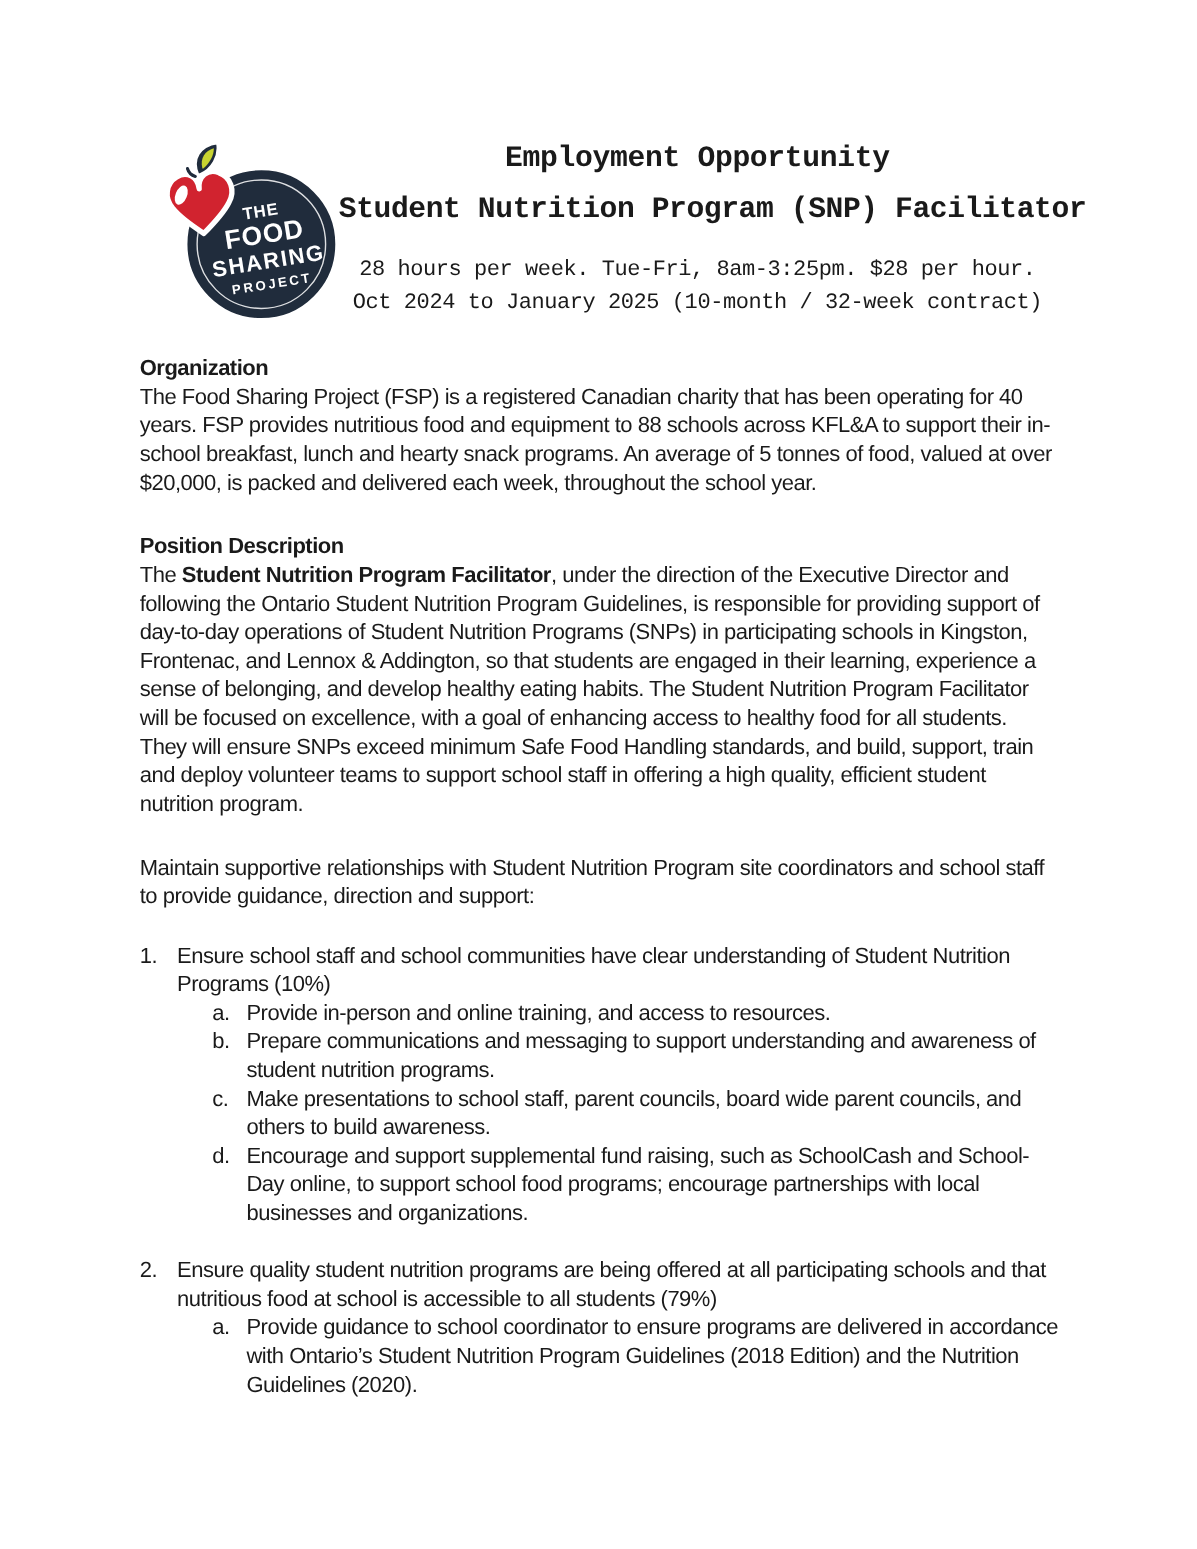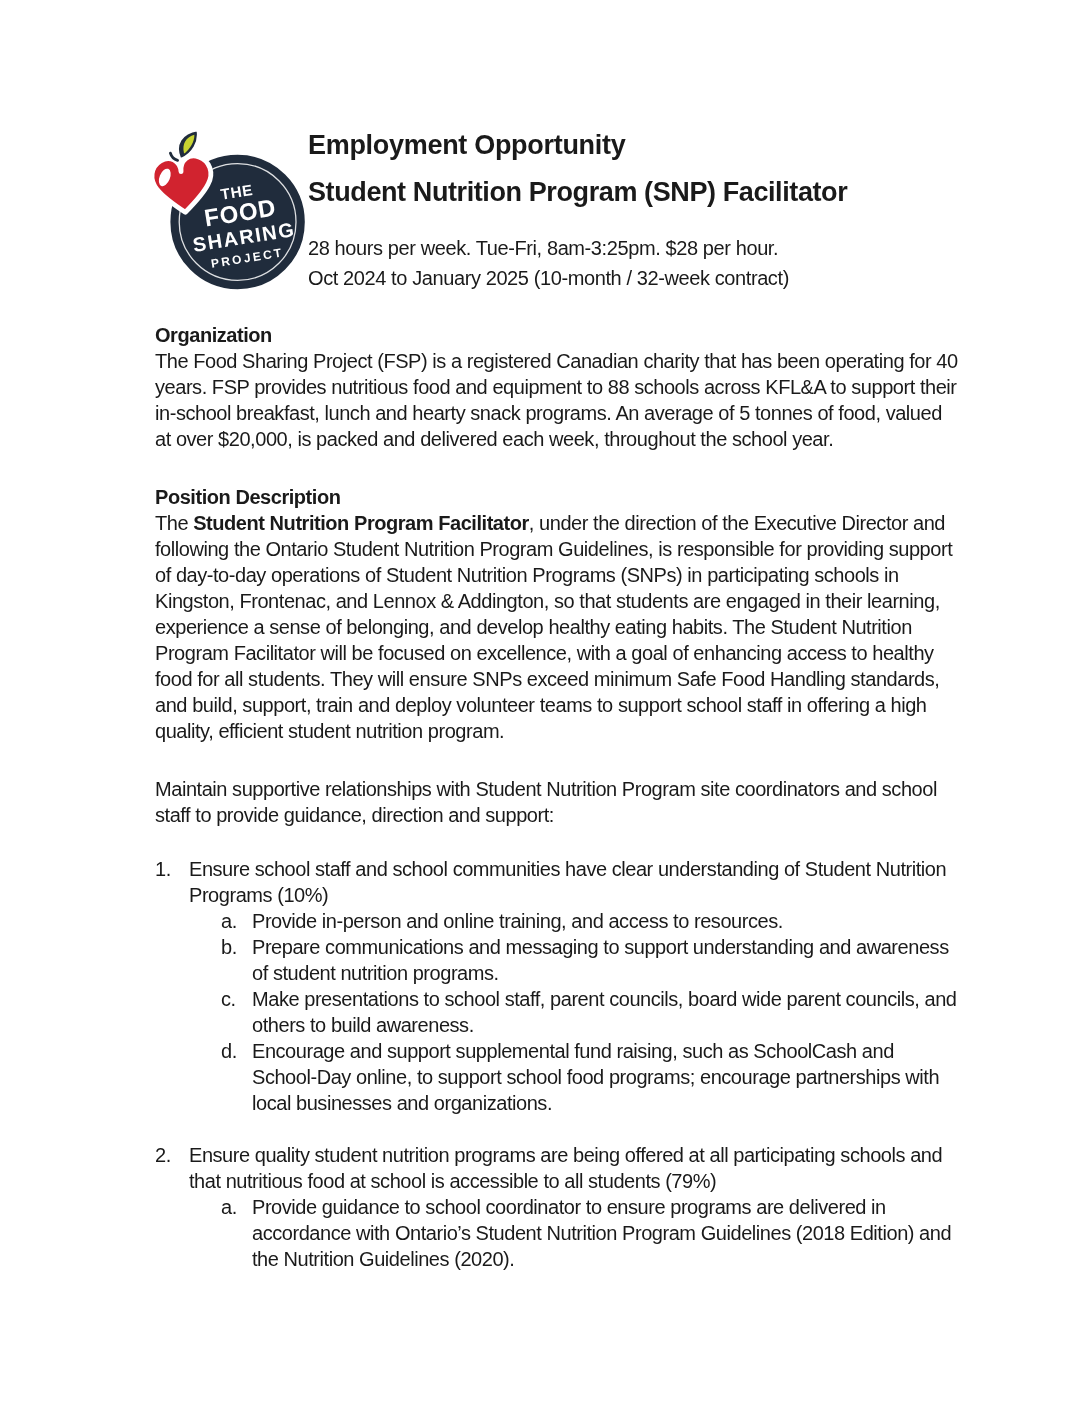--- a/index.html
+++ b/index.html
@@ -13,21 +13,21 @@
     overflow: hidden;
     box-sizing: border-box;
   }
   .doc-header {
     display: flex;
     align-items: flex-start;
     padding: 130px 128px 0 140px;
   }
   .logo-wrap { flex: none; width: 168px; height: 168px; }
   .logo-wrap svg { display: block; width: 168px; height: 168px; }
-  .header-text { flex: 1; min-width: 0; }
+  .header-text { flex: 1; text-align: center; min-width: 0; font-family: Liberation Mono, monospace; }
   .kicker {
     font-size: 27px;
     font-weight: 700;
     letter-spacing: -0.3px;
     white-space: nowrap;
   }
   .doc-title {
     margin: 16px 0 0 0;
     font-size: 27px;
     font-weight: 700;
@@ -40,21 +40,20 @@
     letter-spacing: -0.4px;
     white-space: nowrap;
   }
   .sub-first { margin-top: 25px; }
   .doc-main {
     padding: 0 126px 0 127px;
     margin-top: 24px;
     font-size: 20px;
     line-height: 26px;
     letter-spacing: -0.45px;
-    margin-left: 28px;
   }
   .section { margin-top: 32px; }
   .section:first-child { margin-top: 0; }
   .sec-heading {
     margin: 0;
     font-size: 20px;
     font-weight: 700;
     line-height: 26px;
   }
   .body-par { margin: 0; }

